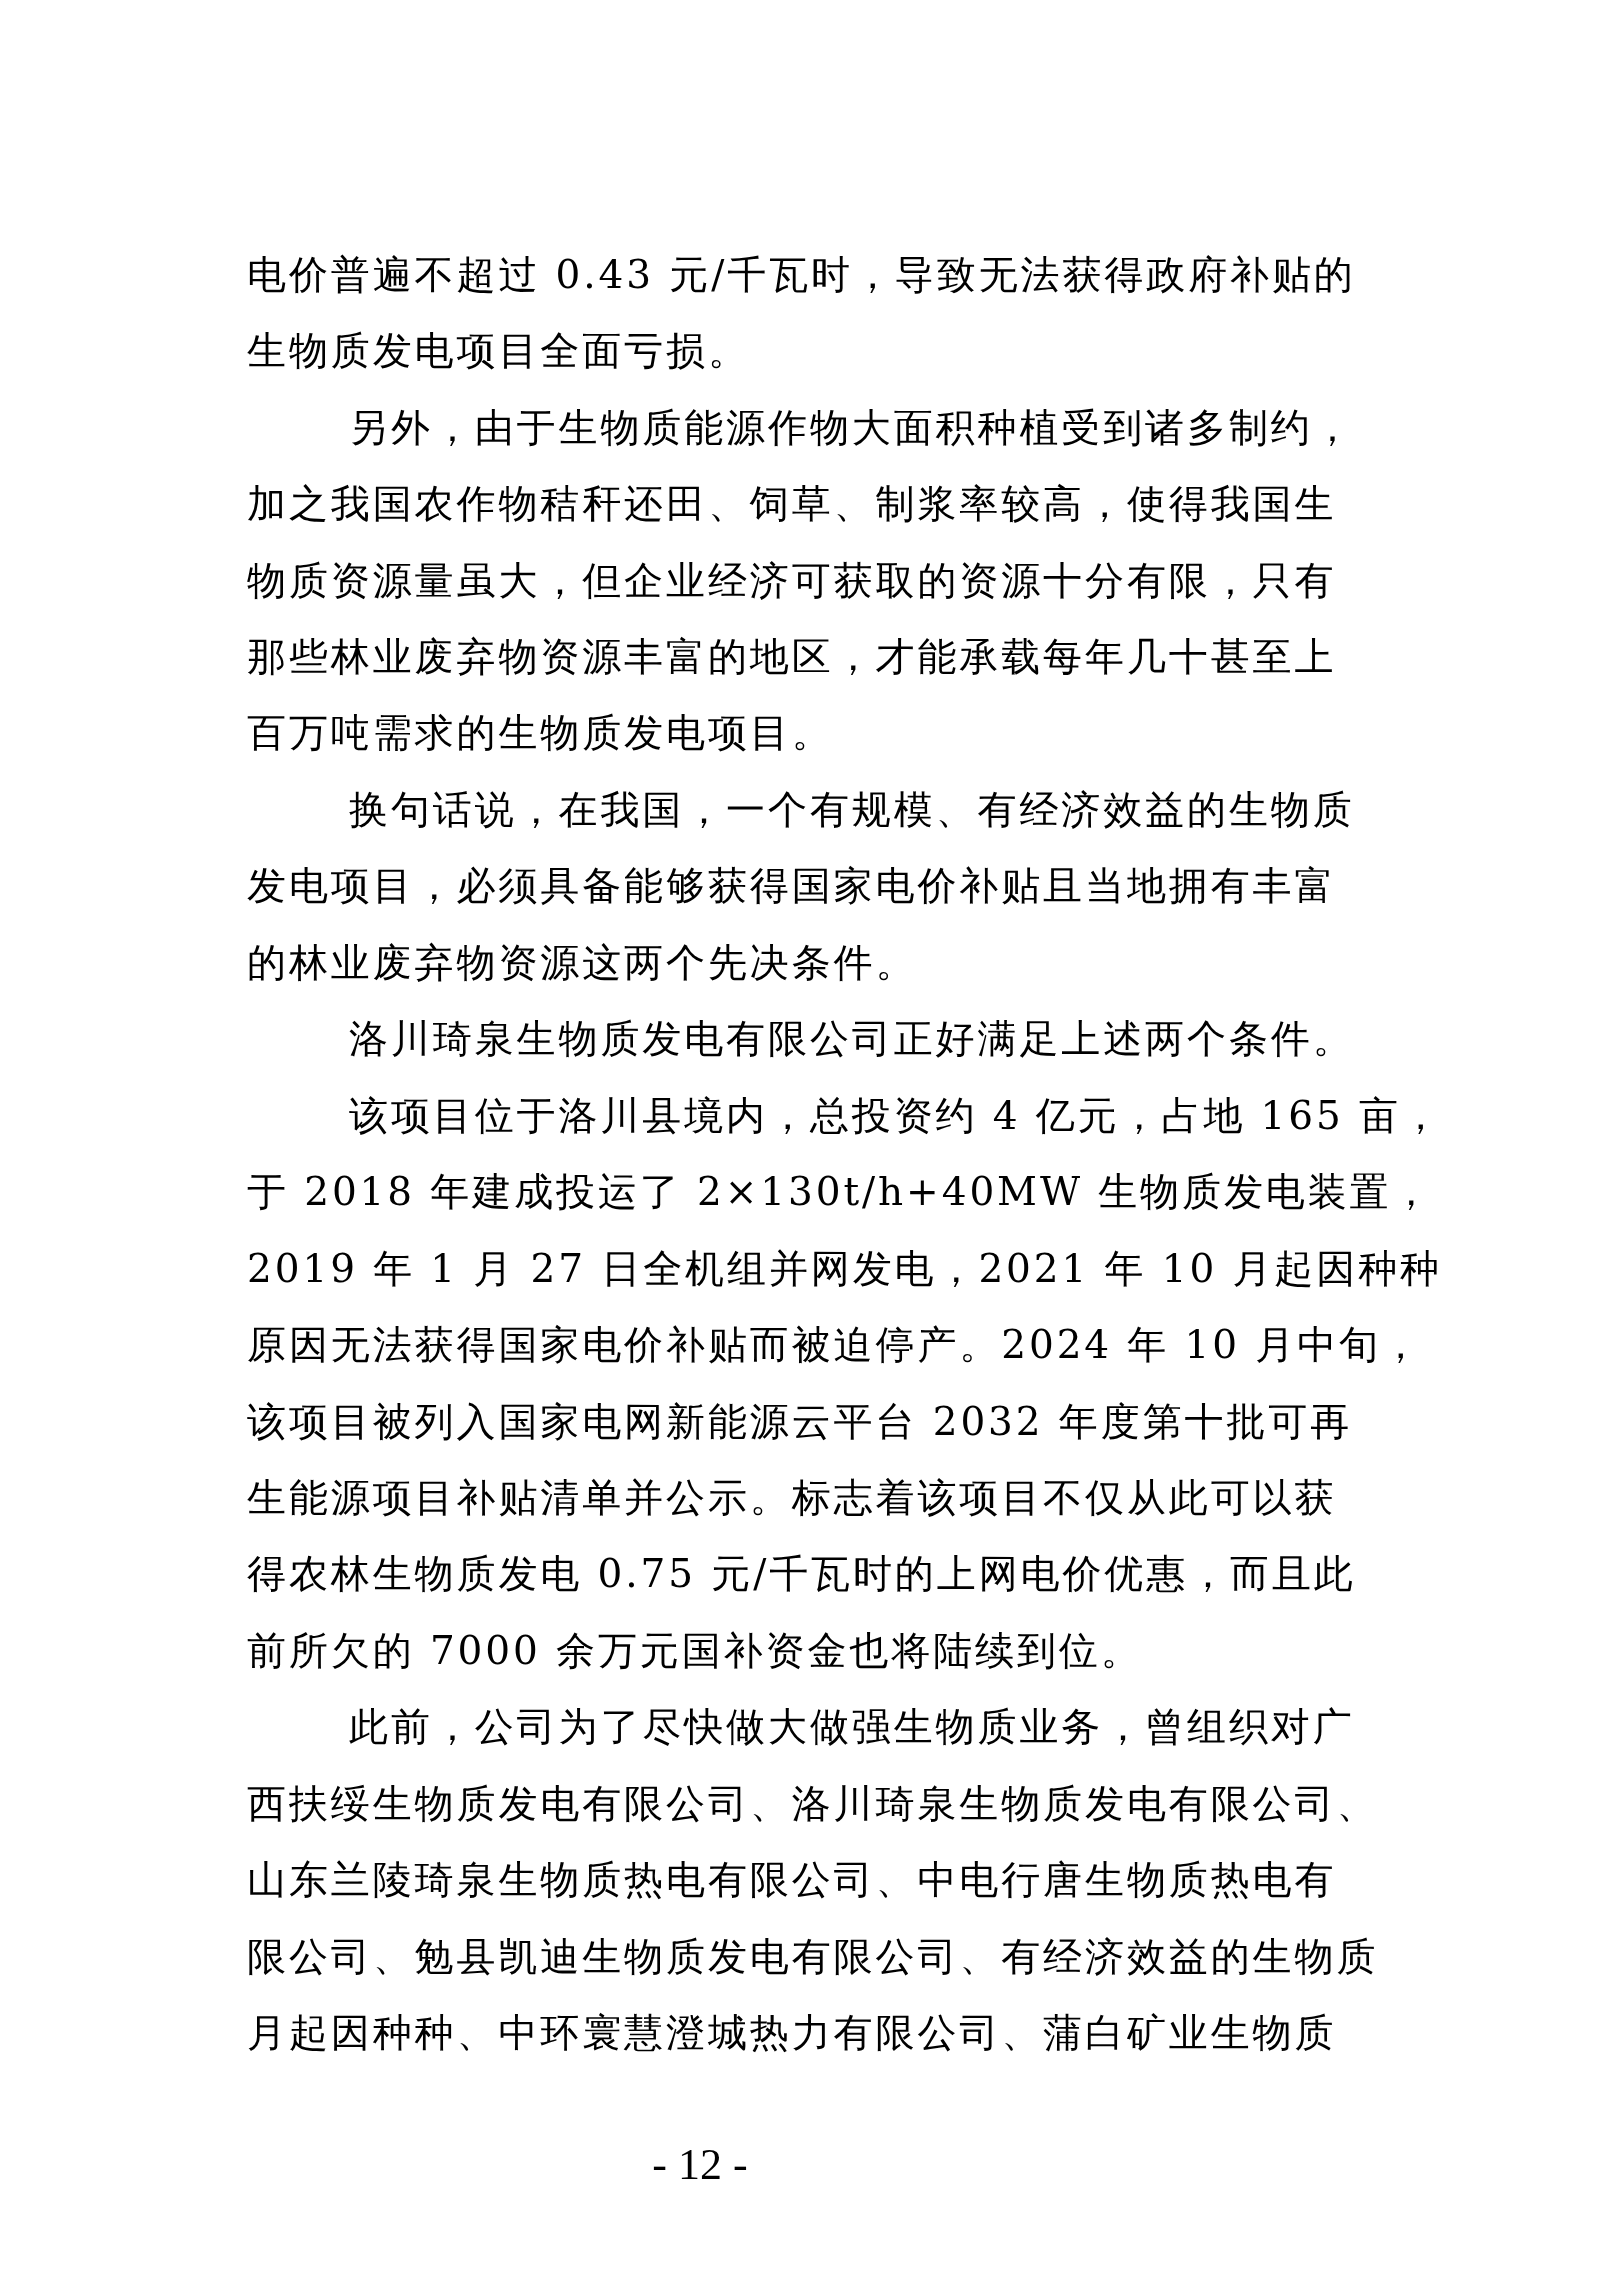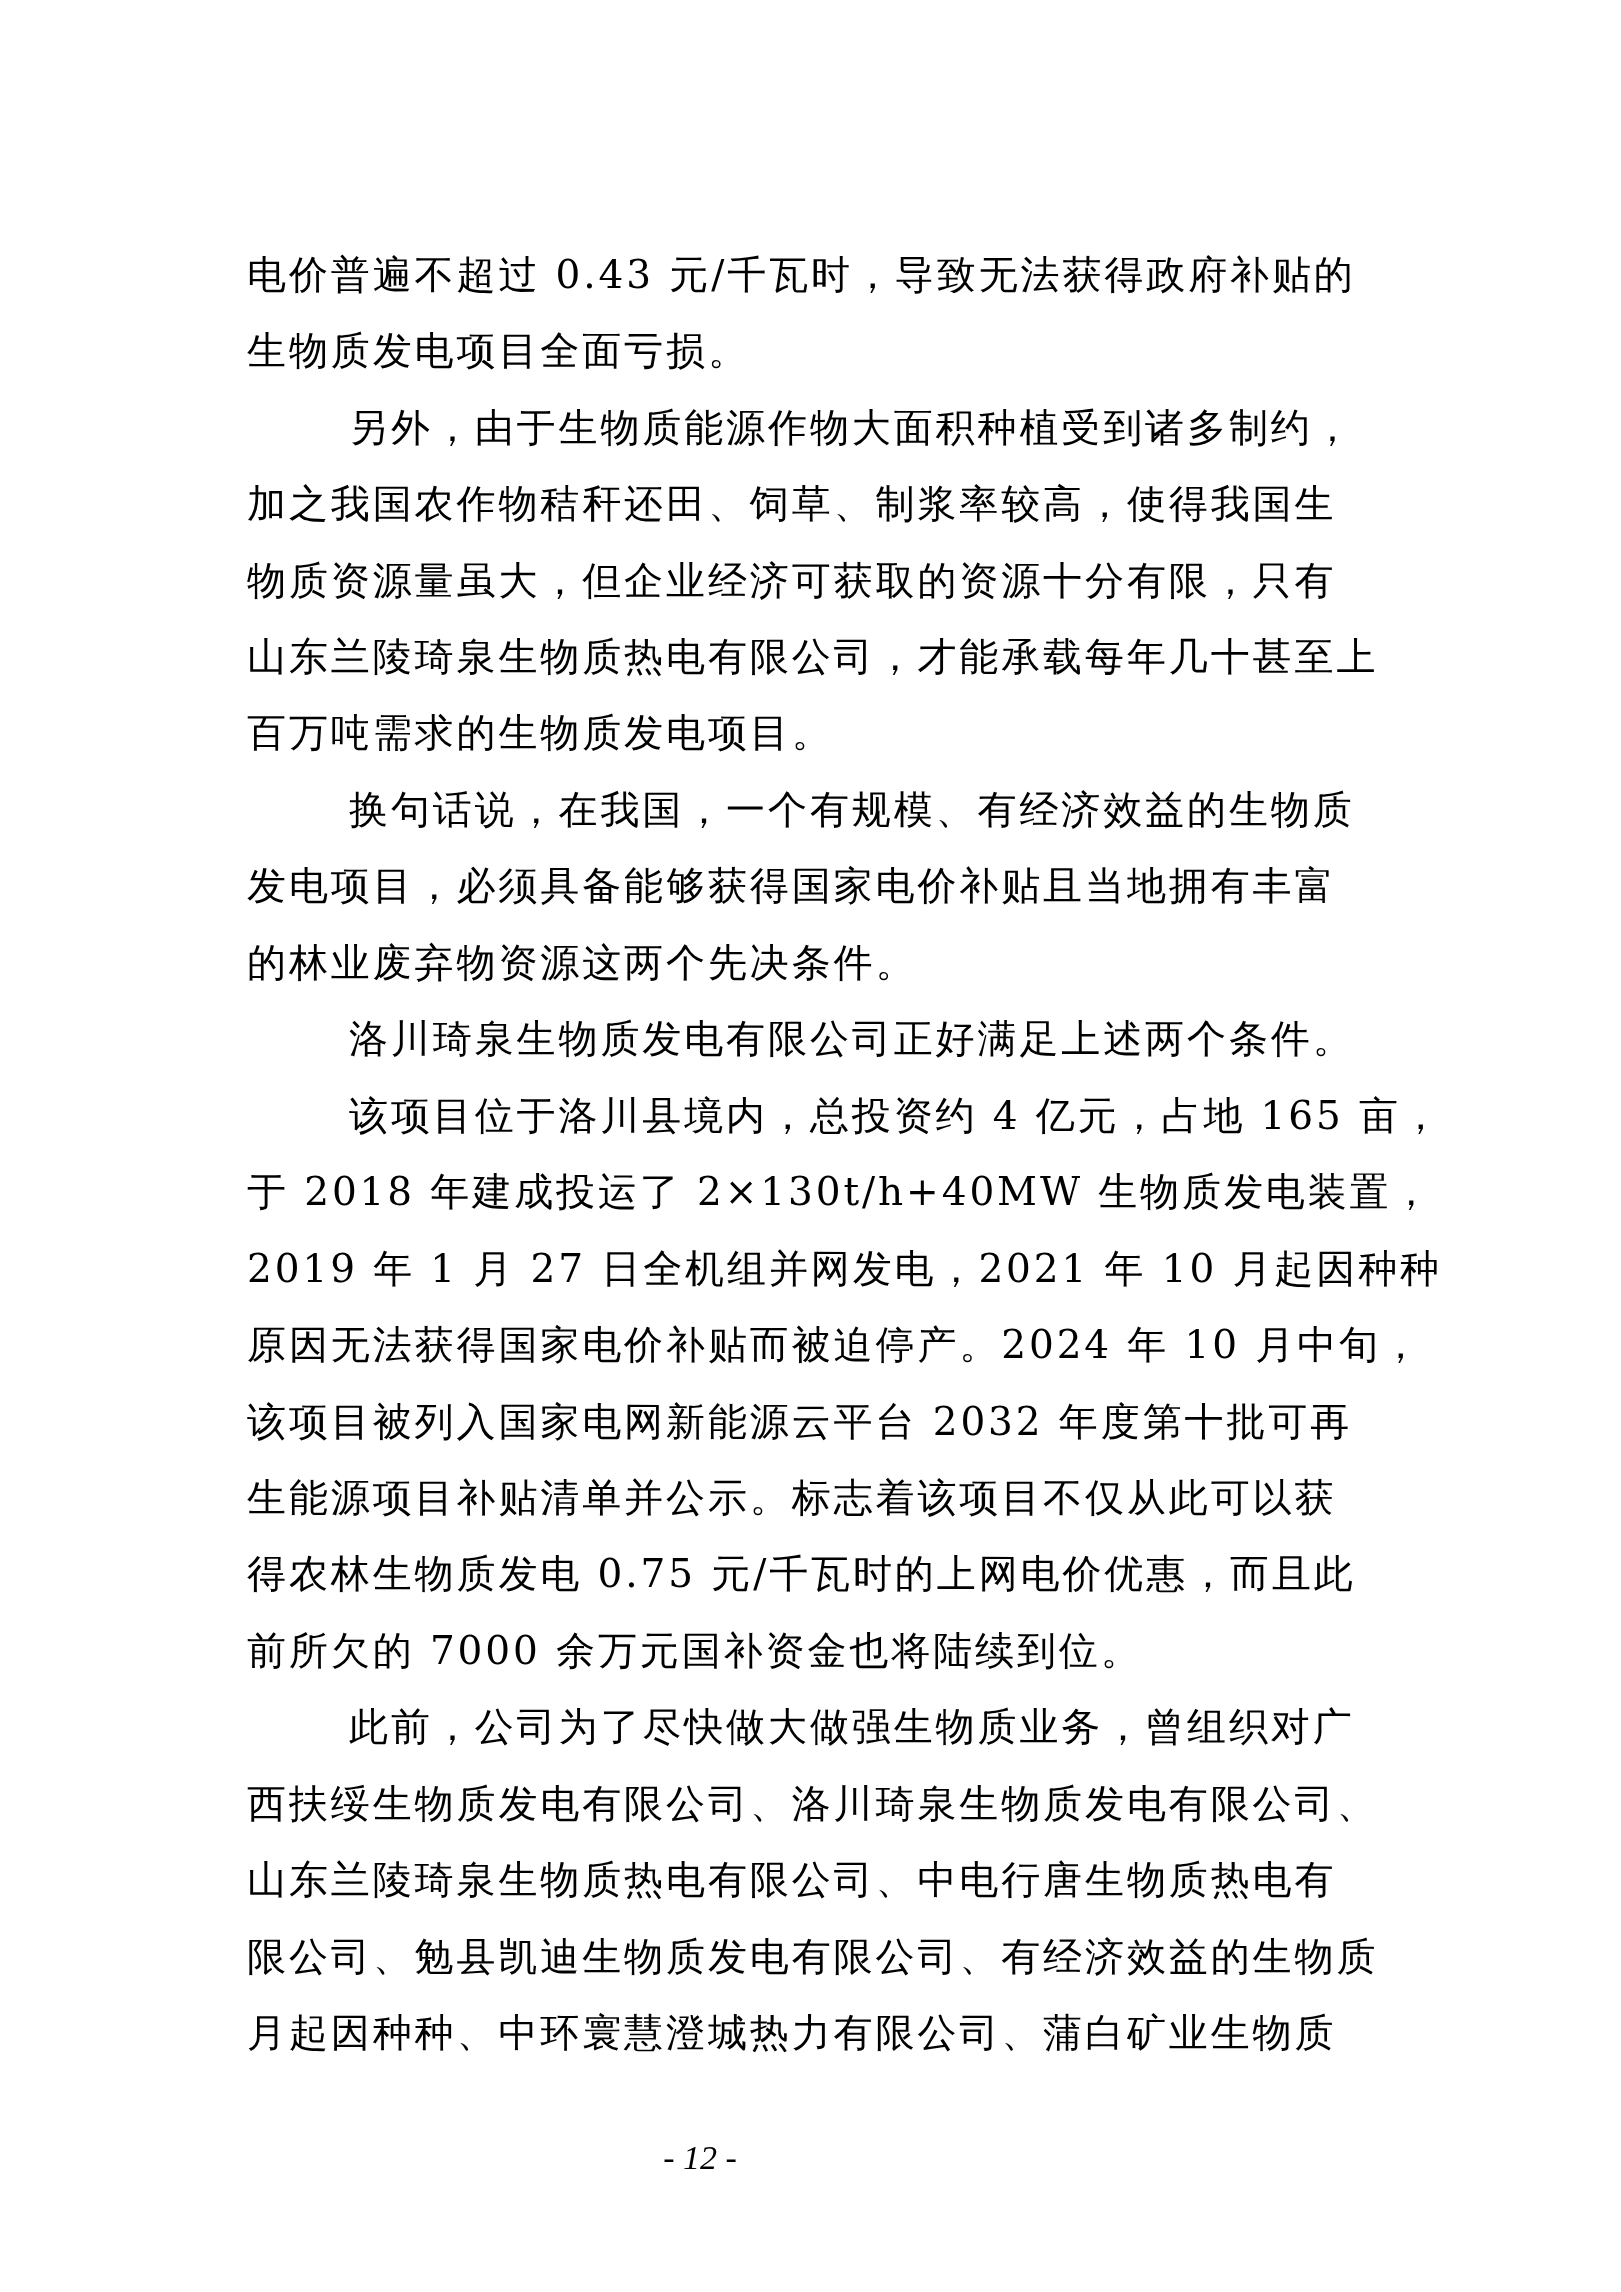--- a/index.html
+++ b/index.html
@@ -23,35 +23,34 @@
       margin-top: 32px;
     }
     .indent { left: 102px; }
     .footer {
       position: absolute;
       top: 2139px;
       left: 0;
       width: 1400px;
       text-align: center;
       font-family: "Liberation Serif", "DejaVu Serif", serif;
-      font-size: 34px;
+      font-size: 44px;
       color: #000000;
-      font-style: italic;
     }
   </style>
 </head>
 <body>
 
 <div class="page">
   <div class="line" style="top:11.8px">电价普遍不超过 0.43 元/千瓦时，导致无法获得政府补贴的</div>
   <div class="line" style="top:88px">生物质发电项目全面亏损。</div>
   <div class="line indent" style="top:165px">另外，由于生物质能源作物大面积种植受到诸多制约，</div>
   <div class="line" style="top:241px">加之我国农作物秸秆还田、饲草、制浆率较高，使得我国生</div>
   <div class="line" style="top:318px">物质资源量虽大，但企业经济可获取的资源十分有限，只有</div>
-  <div class="line" style="top:394px">山东兰陵琦泉生物质热电有限公司，才能承载每年几十甚至上</div>
+  <div class="line" style="top:394px">那些林业废弃物资源丰富的地区，才能承载每年几十甚至上</div>
   <div class="line" style="top:470px">百万吨需求的生物质发电项目。</div>
   <div class="line indent" style="top:547px">换句话说，在我国，一个有规模、有经济效益的生物质</div>
   <div class="line" style="top:623px">发电项目，必须具备能够获得国家电价补贴且当地拥有丰富</div>
   <div class="line" style="top:700px">的林业废弃物资源这两个先决条件。</div>
   <div class="line indent" style="top:776px">洛川琦泉生物质发电有限公司正好满足上述两个条件。</div>
   <div class="line indent" style="top:853px">该项目位于洛川县境内，总投资约 4 亿元，占地 165 亩，</div>
   <div class="line" style="top:929px">于 2018 年建成投运了 2×130t/h+40MW 生物质发电装置，</div>
   <div class="line" style="top:1006px">2019 年 1 月 27 日全机组并网发电，2021 年 10 月起因种种</div>
   <div class="line" style="top:1082px">原因无法获得国家电价补贴而被迫停产。2024 年 10 月中旬，</div>
   <div class="line" style="top:1159px">该项目被列入国家电网新能源云平台 2032 年度第十批可再</div>

